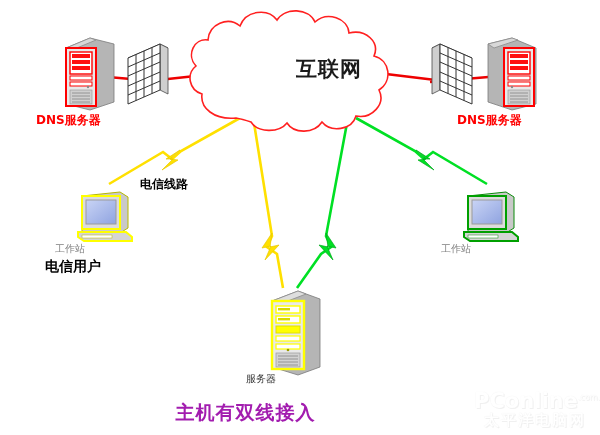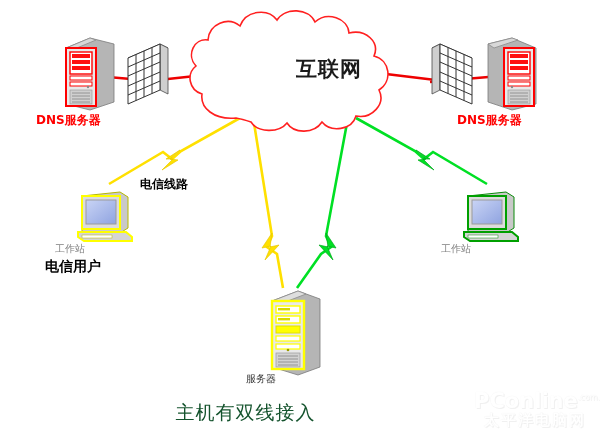--- a/index.html
+++ b/index.html
@@ -34,21 +34,21 @@
     color:#333333;font-size:10px;
     font-family:"DejaVu Serif","Liberation Serif",serif;
   }
   .cloud-text{
     position:absolute;left:234px;top:55px;width:128px;text-align:right;
     font-size:21px;font-weight:bold;color:#1a1a1a;letter-spacing:1px;
     font-family:"DejaVu Sans","Liberation Sans",sans-serif;
   }
   .title{
     position:absolute;left:0;top:400px;width:491px;text-align:center;
-    font-size:19px;font-weight:normal;color:#14532d;letter-spacing:1px;
+    font-size:19px;font-weight:bold;color:#a21caf;letter-spacing:1px;
     font-family:"DejaVu Sans","Liberation Sans",sans-serif;
   }
 
   
   .watermark{
     position:absolute;right:4px;bottom:2px;width:122px;height:46px;
     opacity:.55;pointer-events:none;text-align:center;
   }
   .wm-top{
     font-size:21px;font-weight:bold;color:#ffffff;line-height:22px;

